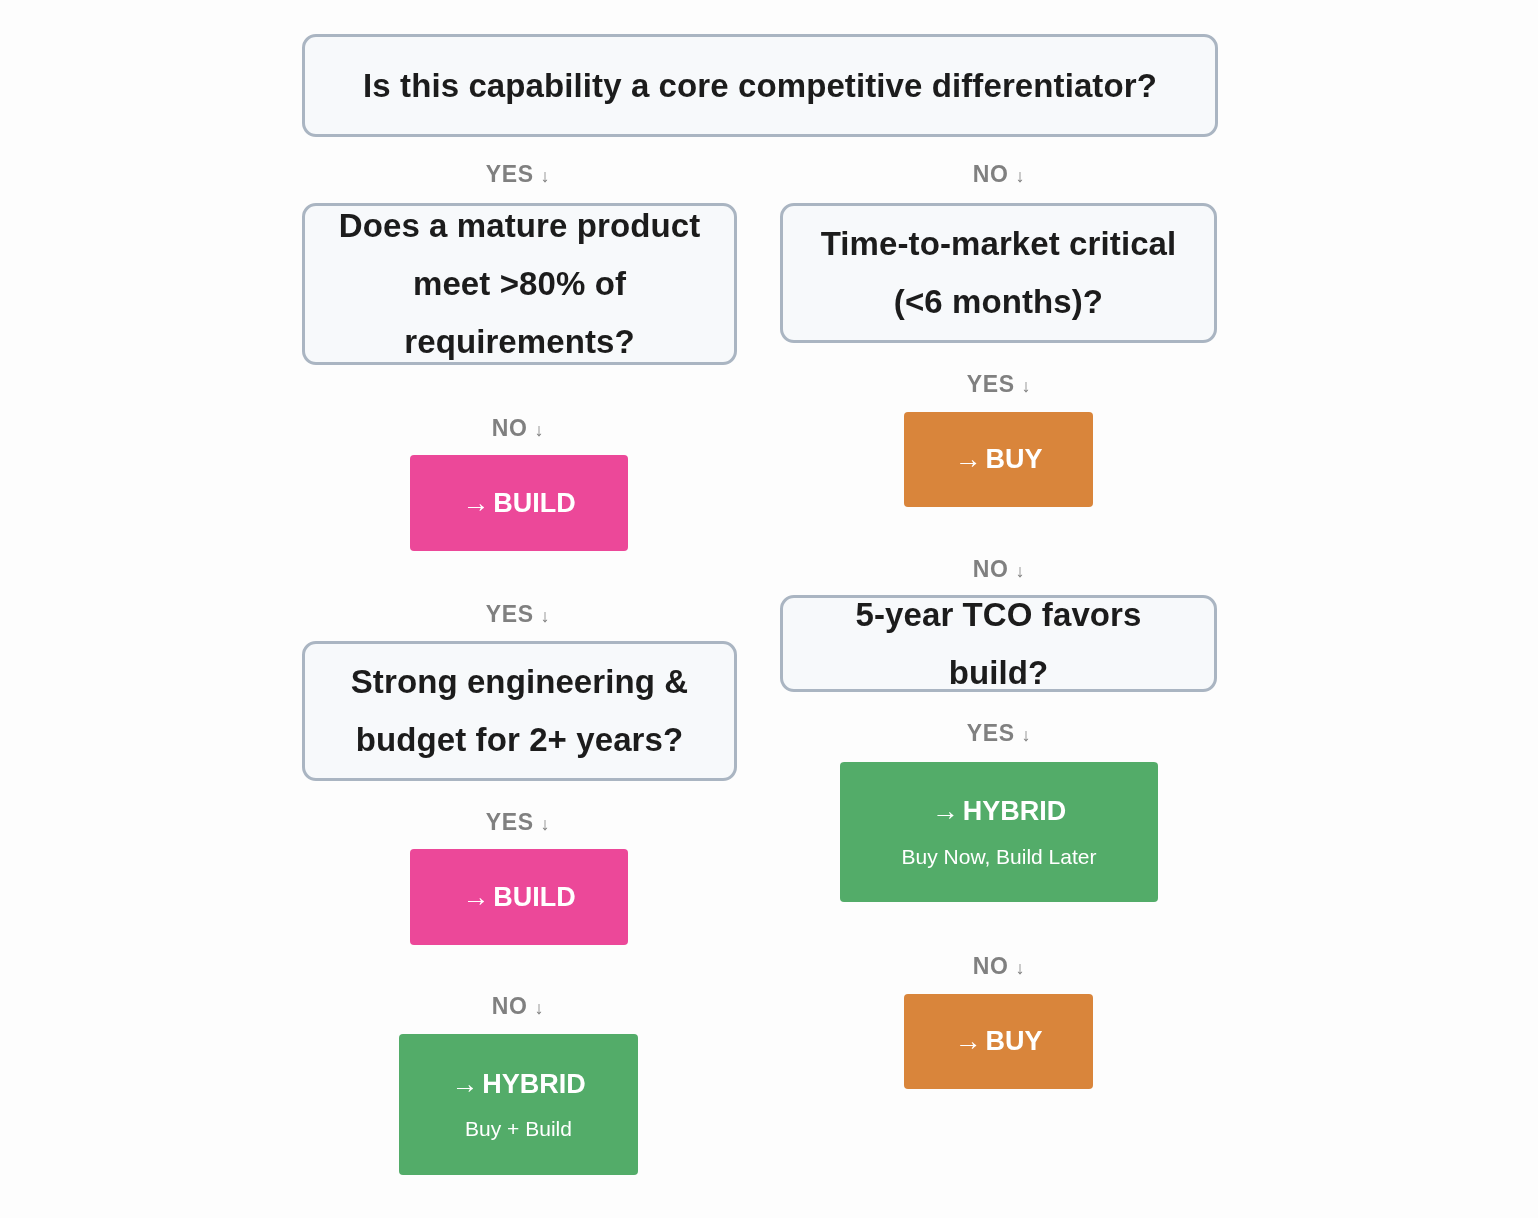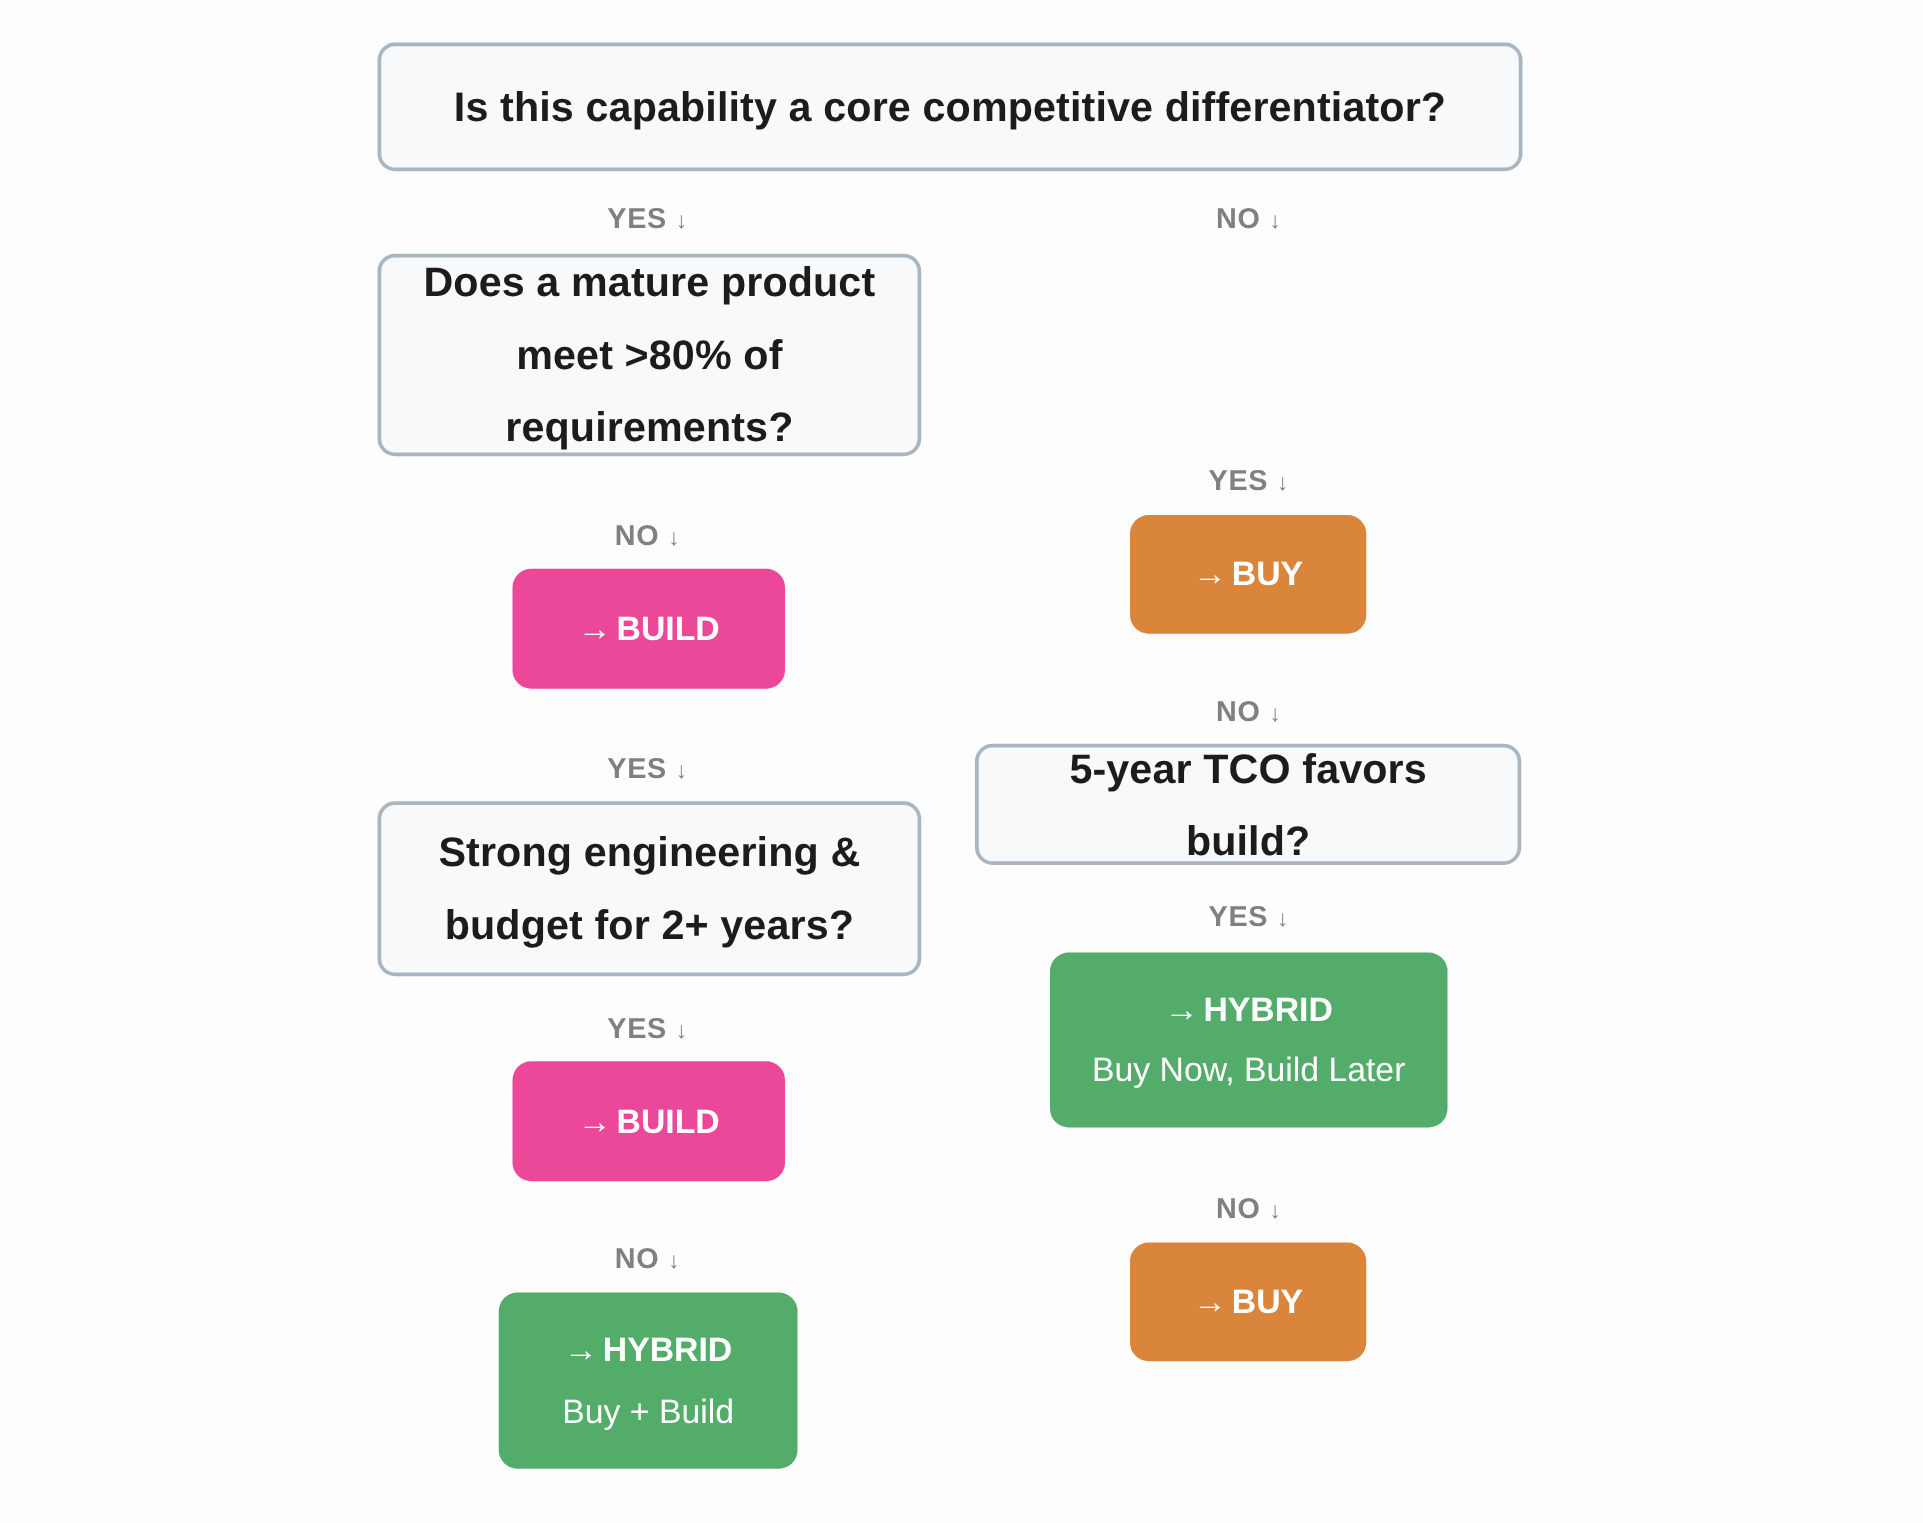--- a/index.html
+++ b/index.html
@@ -45,36 +45,36 @@
     letter-spacing: 0.1px;
     padding: 6px 26px;
   }
   .question .qtext {
     display: block;
     max-width: 100%;
   }
 
   
   .outcome {
-    border-radius: 15px;
+    border-radius: 4px;
     color: #ffffff;
     text-align: center;
   }
   .outcome .headline {
     font-weight: bold;
     font-size: 27px;
     line-height: 1.2;
     white-space: nowrap;
   }
   .outcome .headline .arrow {
     font-weight: normal;
     padding-right: 4px;
   }
   .outcome .sub {
-    font-size: 27px;
+    font-size: 21px;
     line-height: 1.2;
     font-weight: normal;
     margin-top: 16px;
     white-space: nowrap;
   }
   .outcome.has-sub .headline {
     margin-top: 0;
   }
 
   .build  { background: #ec4899; }
@@ -154,20 +154,23 @@
   <div class="edge-label" style="left:418px; top:992px; width:200px; height:28px;">
     <span>NO</span>
     <span class="down">↓</span>
   </div>
 
   <div class="node outcome hybrid has-sub" style="left:399px; top:1034px; width:239px; height:141px;">
     <span class="headline"><span class="arrow">→</span><span>HYBRID</span></span>
     <span class="sub">Buy + Build</span>
   </div>
 
+  <div class="node question" style="left:780px; top:203px; width:437px; height:140px;">
+    <span class="qtext">Time-to-market critical (&lt;6 months)?</span>
+  </div>
 
   <div class="edge-label" style="left:899px; top:370px; width:200px; height:28px;">
     <span>YES</span>
     <span class="down">↓</span>
   </div>
 
   <div class="node outcome buy" style="left:904px; top:412px; width:189px; height:95px;">
     <span class="headline"><span class="arrow">→</span><span>BUY</span></span>
   </div>
 

